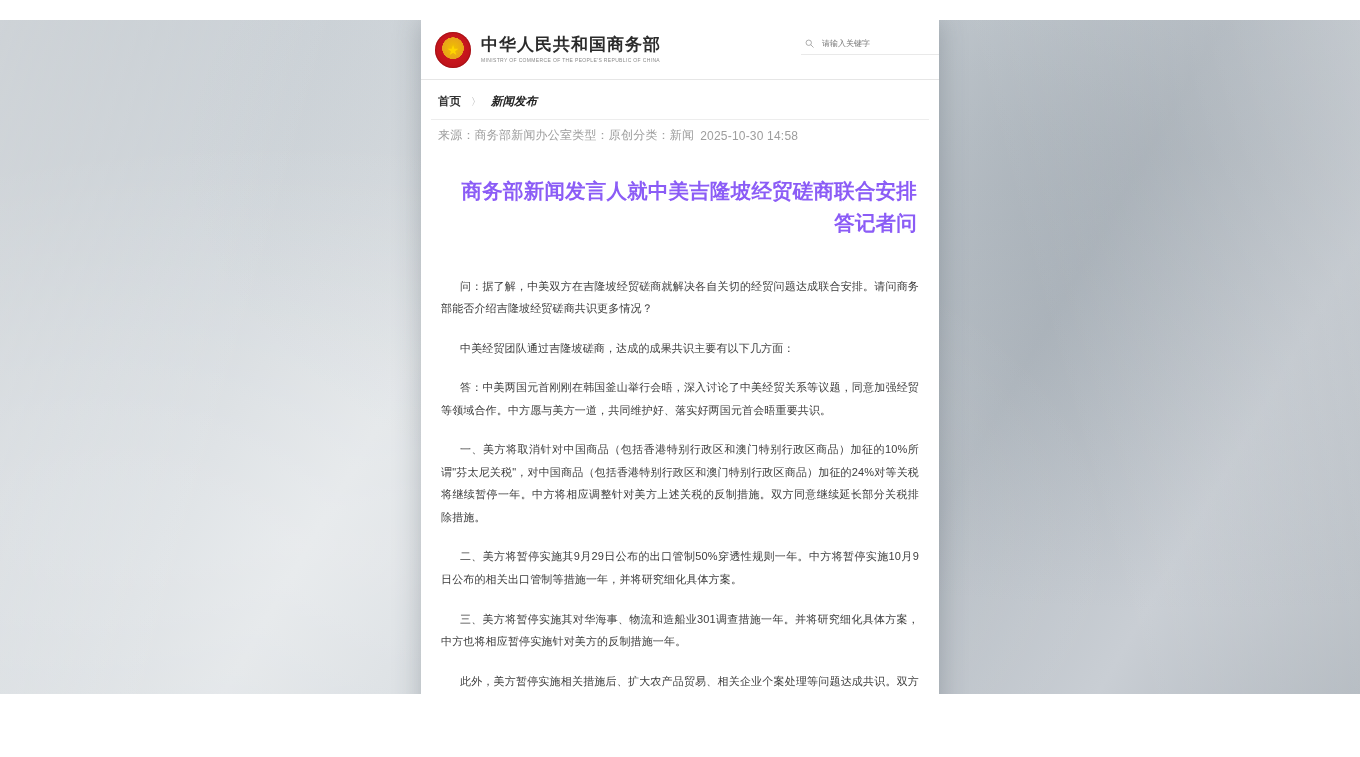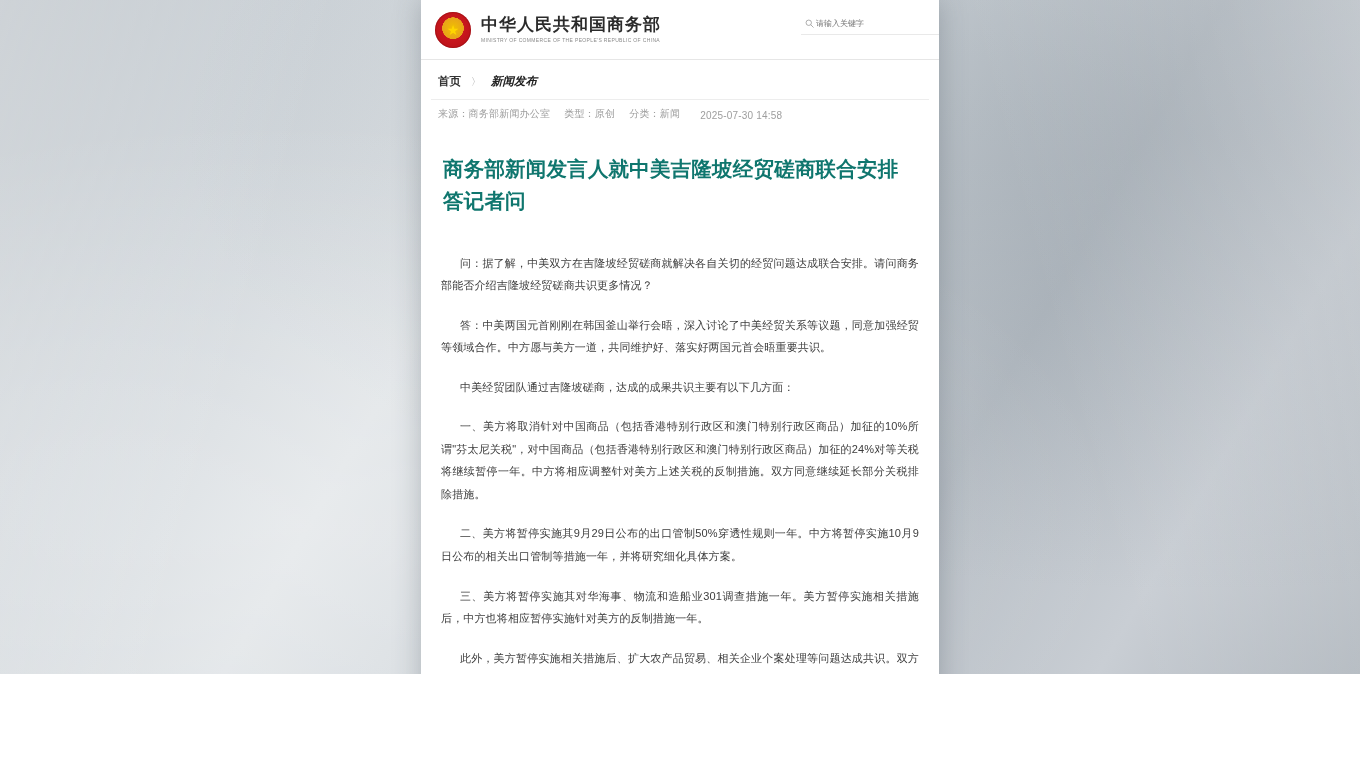--- a/index.html
+++ b/index.html
@@ -10,20 +10,21 @@
     overflow: hidden;
     font-family: "Liberation Sans", sans-serif;
   }
 
   #stage {
     position: relative;
     width: 1360px;
     height: 674px;
     background: linear-gradient(120deg, #b9c0c6 0%, #cdd3d8 18%, #dfe3e6 35%, #cfd5da 52%, #b5bcc3 70%, #c9ced4 85%, #aeb5bc 100%);
     overflow: hidden;
+    margin-top: 20px;
   }
 
   
   #stage::before {
     content: "";
     position: absolute;
     inset: 0;
     background:
       linear-gradient(105deg, rgba(255,255,255,0.30) 0%, rgba(255,255,255,0) 22%),
       linear-gradient(255deg, rgba(255,255,255,0.22) 0%, rgba(255,255,255,0) 26%),
@@ -99,20 +100,21 @@
   }
 
   .search-wrap {
     position: absolute;
     right: 0;
     top: 13px;
     width: 138px;
     height: 22px;
     display: flex;
     align-items: center;
+    gap: 6px;
     border-bottom: 1px solid #e9e9e9;
     padding-left: 4px;
     box-sizing: border-box;
   }
   .search-icon svg { display: block; }
   .search-input {
     border: 0;
     outline: 0;
     font-size: 8px;
     color: #b5b5b5;
@@ -133,37 +135,38 @@
   }
   .breadcrumb .sep { color: #9a9a9a; font-weight: 400; font-size: 10px; }
   .breadcrumb .crumb-home { color: #333; }
   .breadcrumb .crumb-current { color: #222; font-style: italic; }
 
   .meta-bar {
     border-top: 1px solid #ededed;
     margin: 0 10px;
     padding: 7px 7px 9px 7px;
     display: flex;
-    align-items: flex-end;
-    gap: 14px;
-    font-size: 10px;
+    align-items: center;
+    gap: 0;
+    font-size: 12px;
     color: #9d9d9d;
     letter-spacing: 0.2px;
   }
   .meta-bar .date { margin-left: 6px; color: #9d9d9d; }
 
   
   .doc-title {
     margin: 24px 22px 0 22px;
-    font-family: Liberation Serif, serif;
+    font-family: Liberation Mono, monospace;
     font-size: 20.5px;
     font-weight: 700;
     line-height: 1.55;
-    color: #0f766e;
+    color: #8b5cf6;
     letter-spacing: 0.2px;
+    text-align: right;
   }
 
   
   .doc-body {
     margin: 34px 20px 0 20px;
   }
   .doc-body p {
     margin: 0 0 17px 0;
     font-size: 11px;
     line-height: 2.05;
@@ -201,29 +204,29 @@
     <div class="breadcrumb">
       <span class="crumb-home">首页</span>
       <span class="sep">〉</span>
       <span class="crumb-current">新闻发布</span>
     </div>
 
     <div class="meta-bar">
       <span>来源：商务部新闻办公室</span>
       <span>类型：原创</span>
       <span>分类：新闻</span>
-      <span class="date">2025-07-30 14:58</span>
+      <span class="date">2025-10-30 14:58</span>
     </div>
 
     <h1 class="doc-title">商务部新闻发言人就中美吉隆坡经贸磋商联合安排答记者问</h1>
 
     <div class="doc-body">
       <p>问：据了解，中美双方在吉隆坡经贸磋商就解决各自关切的经贸问题达成联合安排。请问商务部能否介绍吉隆坡经贸磋商共识更多情况？</p>
+      <p>中美经贸团队通过吉隆坡磋商，达成的成果共识主要有以下几方面：</p>
       <p>答：中美两国元首刚刚在韩国釜山举行会晤，深入讨论了中美经贸关系等议题，同意加强经贸等领域合作。中方愿与美方一道，共同维护好、落实好两国元首会晤重要共识。</p>
-      <p>中美经贸团队通过吉隆坡磋商，达成的成果共识主要有以下几方面：</p>
       <p>一、美方将取消针对中国商品（包括香港特别行政区和澳门特别行政区商品）加征的10%所谓"芬太尼关税"，对中国商品（包括香港特别行政区和澳门特别行政区商品）加征的24%对等关税将继续暂停一年。中方将相应调整针对美方上述关税的反制措施。双方同意继续延长部分关税排除措施。</p>
       <p>二、美方将暂停实施其9月29日公布的出口管制50%穿透性规则一年。中方将暂停实施10月9日公布的相关出口管制等措施一年，并将研究细化具体方案。</p>
-      <p>三、美方将暂停实施其对华海事、物流和造船业301调查措施一年。美方暂停实施相关措施后，中方也将相应暂停实施针对美方的反制措施一年。</p>
+      <p>三、美方将暂停实施其对华海事、物流和造船业301调查措施一年。并将研究细化具体方案，中方也将相应暂停实施针对美方的反制措施一年。</p>
       <p>此外，美方暂停实施相关措施后、扩大农产品贸易、相关企业个案处理等问题达成共识。双方进一步确认了马德里经贸磋商成果，美方在投资等领域作出积极承诺，中方将与美方妥善解决TikTok相关问题。</p>
     </div>
 
   </div>
 </div>
 
 </body></html>

